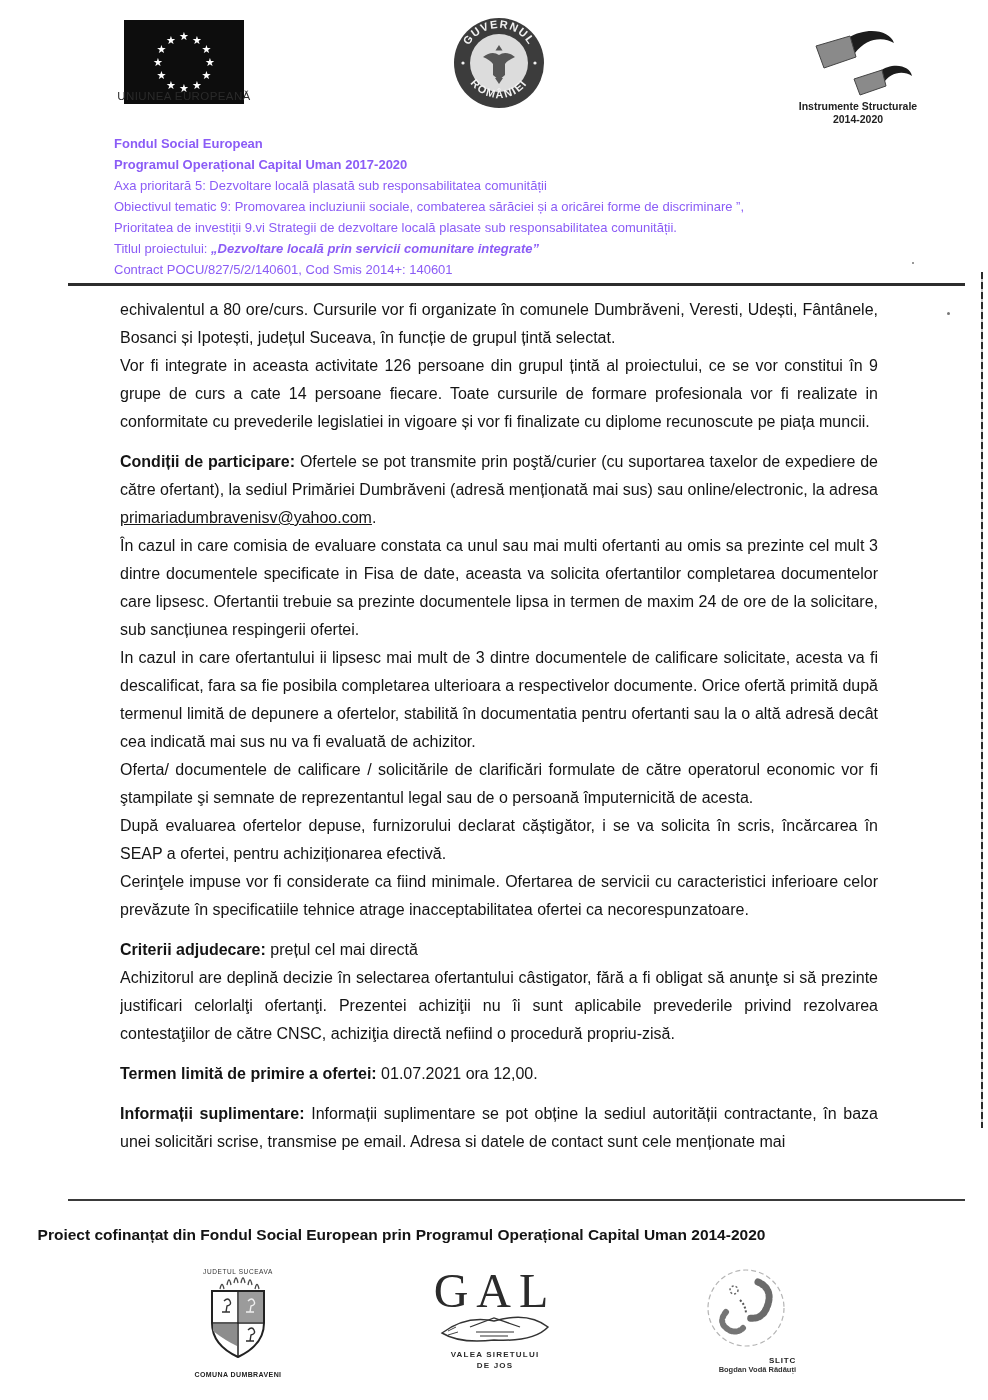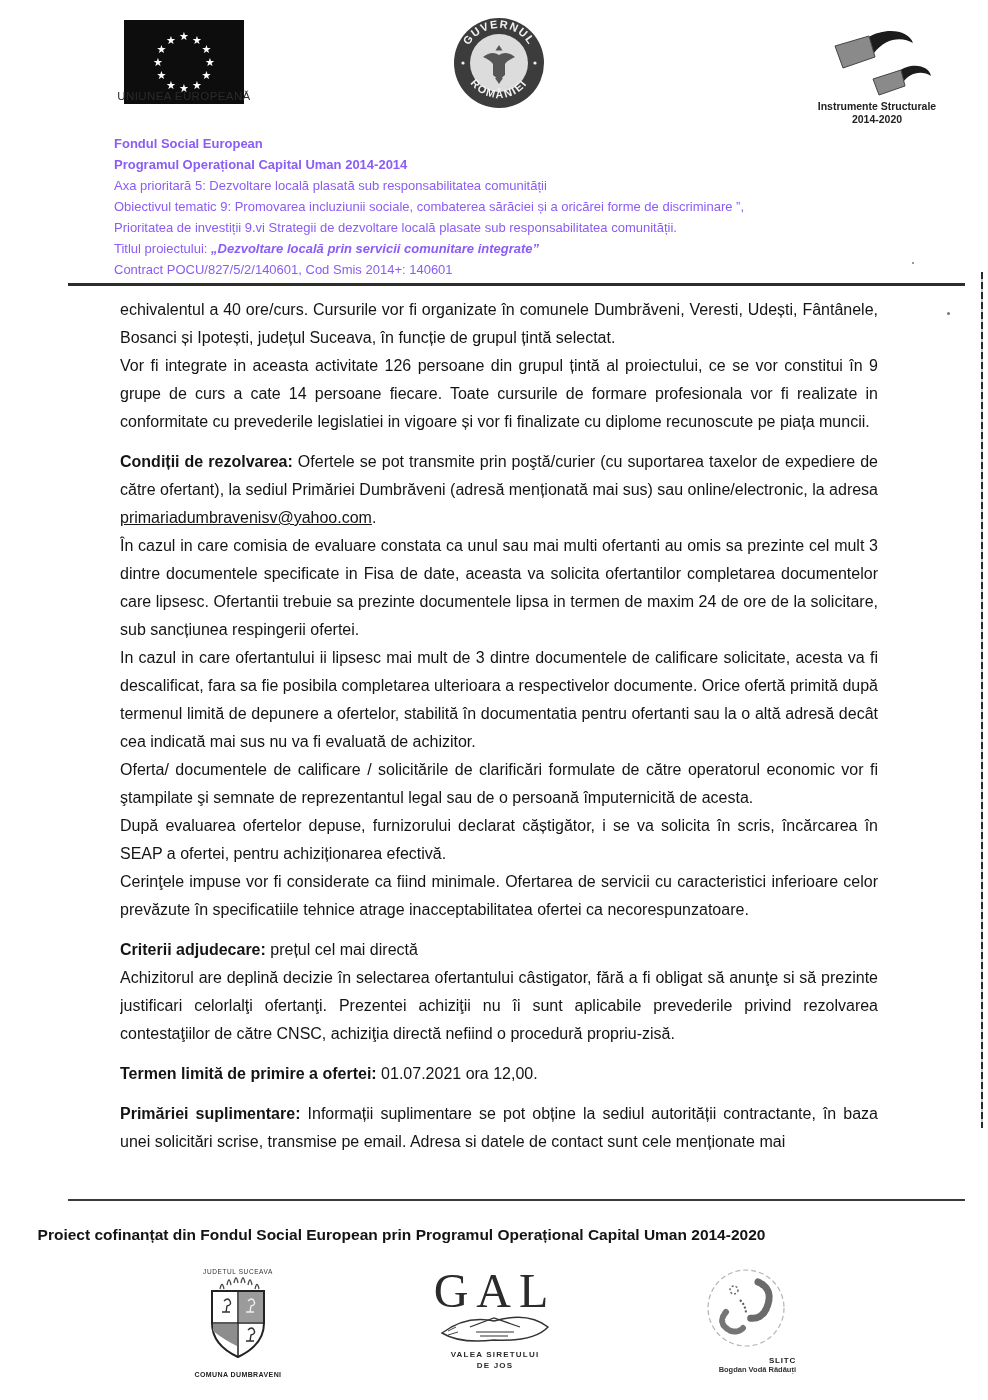--- a/index.html
+++ b/index.html
@@ -6,21 +6,21 @@
   .page{
     position:relative;width:988px;height:1400px;margin:0 auto;
     background:#ffffff;overflow:hidden;
     font-family:"Liberation Sans", sans-serif;color:#1c1c1c;
   }
   
   .eu-logo{position:absolute;left:124px;top:20px;width:120px;text-align:center;}
   .eu-label{position:absolute;left:100px;top:90px;width:168px;text-align:center;
     font-size:11.5px;letter-spacing:.4px;color:#2a2a2a;}
   .gov-seal{position:absolute;left:452px;top:16px;}
-  .struct-logo{position:absolute;left:809px;top:26px;width:136px;text-align:center;}
+  .struct-logo{position:absolute;left:790px;top:26px;width:136px;text-align:center;}
   .struct-label{font-size:10.5px;font-weight:bold;line-height:13px;color:#222;}
   
   .hdr{position:absolute;left:114px;top:133px;width:768px;
     font-size:13px;line-height:21px;color:#8b5cf6;}
   .hdr .b{font-weight:bold;}
   .hdr .bi{font-weight:bold;font-style:italic;}
   .rule-top{position:absolute;left:68px;top:283px;width:897px;height:3px;background:#2d2d2d;}
   
   .doc-body{position:absolute;left:120px;top:296px;width:758px;height:896px;overflow:hidden;
     font-size:16px;line-height:28px;text-align:justify;color:#141414;}
@@ -103,43 +103,43 @@
       <path d="M18,20 L52,10 L58,31 L26,42 Z" fill="#8a8a8a" stroke="#444" stroke-width="1"></path>
       <path d="M80,46 C96,35 112,40 114,50 C105,44 92,46 85,58 Z" fill="#1c1c1c"></path>
       <path d="M56,53 L84,44 L88,60 L62,69 Z" fill="#8a8a8a" stroke="#444" stroke-width="1"></path>
     </svg>
     <div class="struct-label">Instrumente Structurale</div>
     <div class="struct-label">2014-2020</div>
   </div>
 
   <div class="hdr">
     <div class="b">Fondul Social European</div>
-    <div class="b">Programul Operațional Capital Uman 2014-2014</div>
+    <div class="b">Programul Operațional Capital Uman 2017-2020</div>
     <div>Axa prioritară 5: Dezvoltare locală plasată sub responsabilitatea comunității</div>
     <div>Obiectivul tematic 9: Promovarea incluziunii sociale, combaterea sărăciei și a oricărei forme de discriminare ”,</div>
     <div>Prioritatea de investiții 9.vi Strategii de dezvoltare locală plasate sub responsabilitatea comunității.</div>
     <div><span>Titlul proiectului: </span><span class="bi">„Dezvoltare locală prin servicii comunitare integrate”</span></div>
     <div>Contract POCU/827/5/2/140601, Cod Smis 2014+: 140601</div>
   </div>
 
   <div class="rule-top"></div>
 
   <div class="doc-body">
-    <p><span>echivalentul a 40 ore/curs. Cursurile vor fi organizate în comunele Dumbrăveni, Veresti, Udești, Fântânele, Bosanci și Ipotești, județul Suceava, în funcție de grupul țintă selectat.</span></p>
+    <p><span>echivalentul a 80 ore/curs. Cursurile vor fi organizate în comunele Dumbrăveni, Veresti, Udești, Fântânele, Bosanci și Ipotești, județul Suceava, în funcție de grupul țintă selectat.</span></p>
     <p><span>Vor fi integrate in aceasta activitate 126 persoane din grupul țintă al proiectului, ce se vor constitui în 9 grupe de curs a cate 14 persoane fiecare. Toate cursurile de formare profesionala vor fi realizate in conformitate cu prevederile legislatiei in vigoare și vor fi finalizate cu diplome recunoscute pe piața muncii.</span></p>
-    <p class="sect"><span class="lead">Condiții de rezolvarea:</span><span> Ofertele se pot transmite prin poştă/curier (cu suportarea taxelor de expediere de către ofertant), la sediul Primăriei Dumbrăveni (adresă menționată mai sus) sau online/electronic, la adresa </span><a class="email">primariadumbravenisv@yahoo.com</a><span>.</span></p>
+    <p class="sect"><span class="lead">Condiții de participare:</span><span> Ofertele se pot transmite prin poştă/curier (cu suportarea taxelor de expediere de către ofertant), la sediul Primăriei Dumbrăveni (adresă menționată mai sus) sau online/electronic, la adresa </span><a class="email">primariadumbravenisv@yahoo.com</a><span>.</span></p>
     <p><span>În cazul in care comisia de evaluare constata ca unul sau mai multi ofertanti au omis sa prezinte cel mult 3 dintre documentele specificate in Fisa de date, aceasta va solicita ofertantilor completarea documentelor care lipsesc. Ofertantii trebuie sa prezinte documentele lipsa in termen de maxim 24 de ore de la solicitare, sub sancțiunea respingerii ofertei.</span></p>
     <p><span>In cazul in care ofertantului ii lipsesc mai mult de 3 dintre documentele de calificare solicitate, acesta va fi descalificat, fara sa fie posibila completarea ulterioara a respectivelor documente. Orice ofertă primită după termenul limită de depunere a ofertelor, stabilită în documentatia pentru ofertanti sau la o altă adresă decât cea indicată mai sus nu va fi evaluată de achizitor.</span></p>
     <p><span>Oferta/ documentele de calificare / solicitările de clarificări formulate de către operatorul economic vor fi ştampilate şi semnate de reprezentantul legal sau de o persoană împuternicită de acesta.</span></p>
     <p><span>După evaluarea ofertelor depuse, furnizorului declarat căștigător, i se va solicita în scris, încărcarea în SEAP a ofertei, pentru achiziționarea efectivă.</span></p>
     <p><span>Cerinţele impuse vor fi considerate ca fiind minimale. Ofertarea de servicii cu caracteristici inferioare celor prevăzute în specificatiile tehnice atrage inacceptabilitatea ofertei ca necorespunzatoare.</span></p>
     <p class="sect"><span class="lead">Criterii adjudecare:</span><span> prețul cel mai directă</span></p>
     <p><span>Achizitorul are deplină decizie în selectarea ofertantului câstigator, fără a fi obligat să anunţe si să prezinte justificari celorlalţi ofertanţi. Prezentei achiziţii nu îi sunt aplicabile prevederile privind rezolvarea contestaţiilor de către CNSC, achiziţia directă nefiind o procedură propriu-zisă.</span></p>
     <p class="sect"><span class="lead">Termen limită de primire a ofertei:</span><span> 01.07.2021 ora 12,00.</span></p>
-    <p class="sect"><span class="lead">Primăriei suplimentare:</span><span> Informații suplimentare se pot obține la sediul autorității contractante, în baza unei solicitări scrise, transmise pe email. Adresa si datele de contact sunt cele menționate mai</span></p>
+    <p class="sect"><span class="lead">Informații suplimentare:</span><span> Informații suplimentare se pot obține la sediul autorității contractante, în baza unei solicitări scrise, transmise pe email. Adresa si datele de contact sunt cele menționate mai</span></p>
   </div>
 
   <div class="rule-bottom"></div>
 
   <div class="cofinance">Proiect cofinanțat din Fondul Social European prin Programul Operațional Capital Uman 2014-2020</div>
 
   <div class="coat">
     <div class="tiny-top">JUDETUL SUCEAVA</div>
     <svg width="104" height="92" viewBox="0 0 104 92">
       <g stroke="#4a4a4a" stroke-width="1.3" fill="none">

